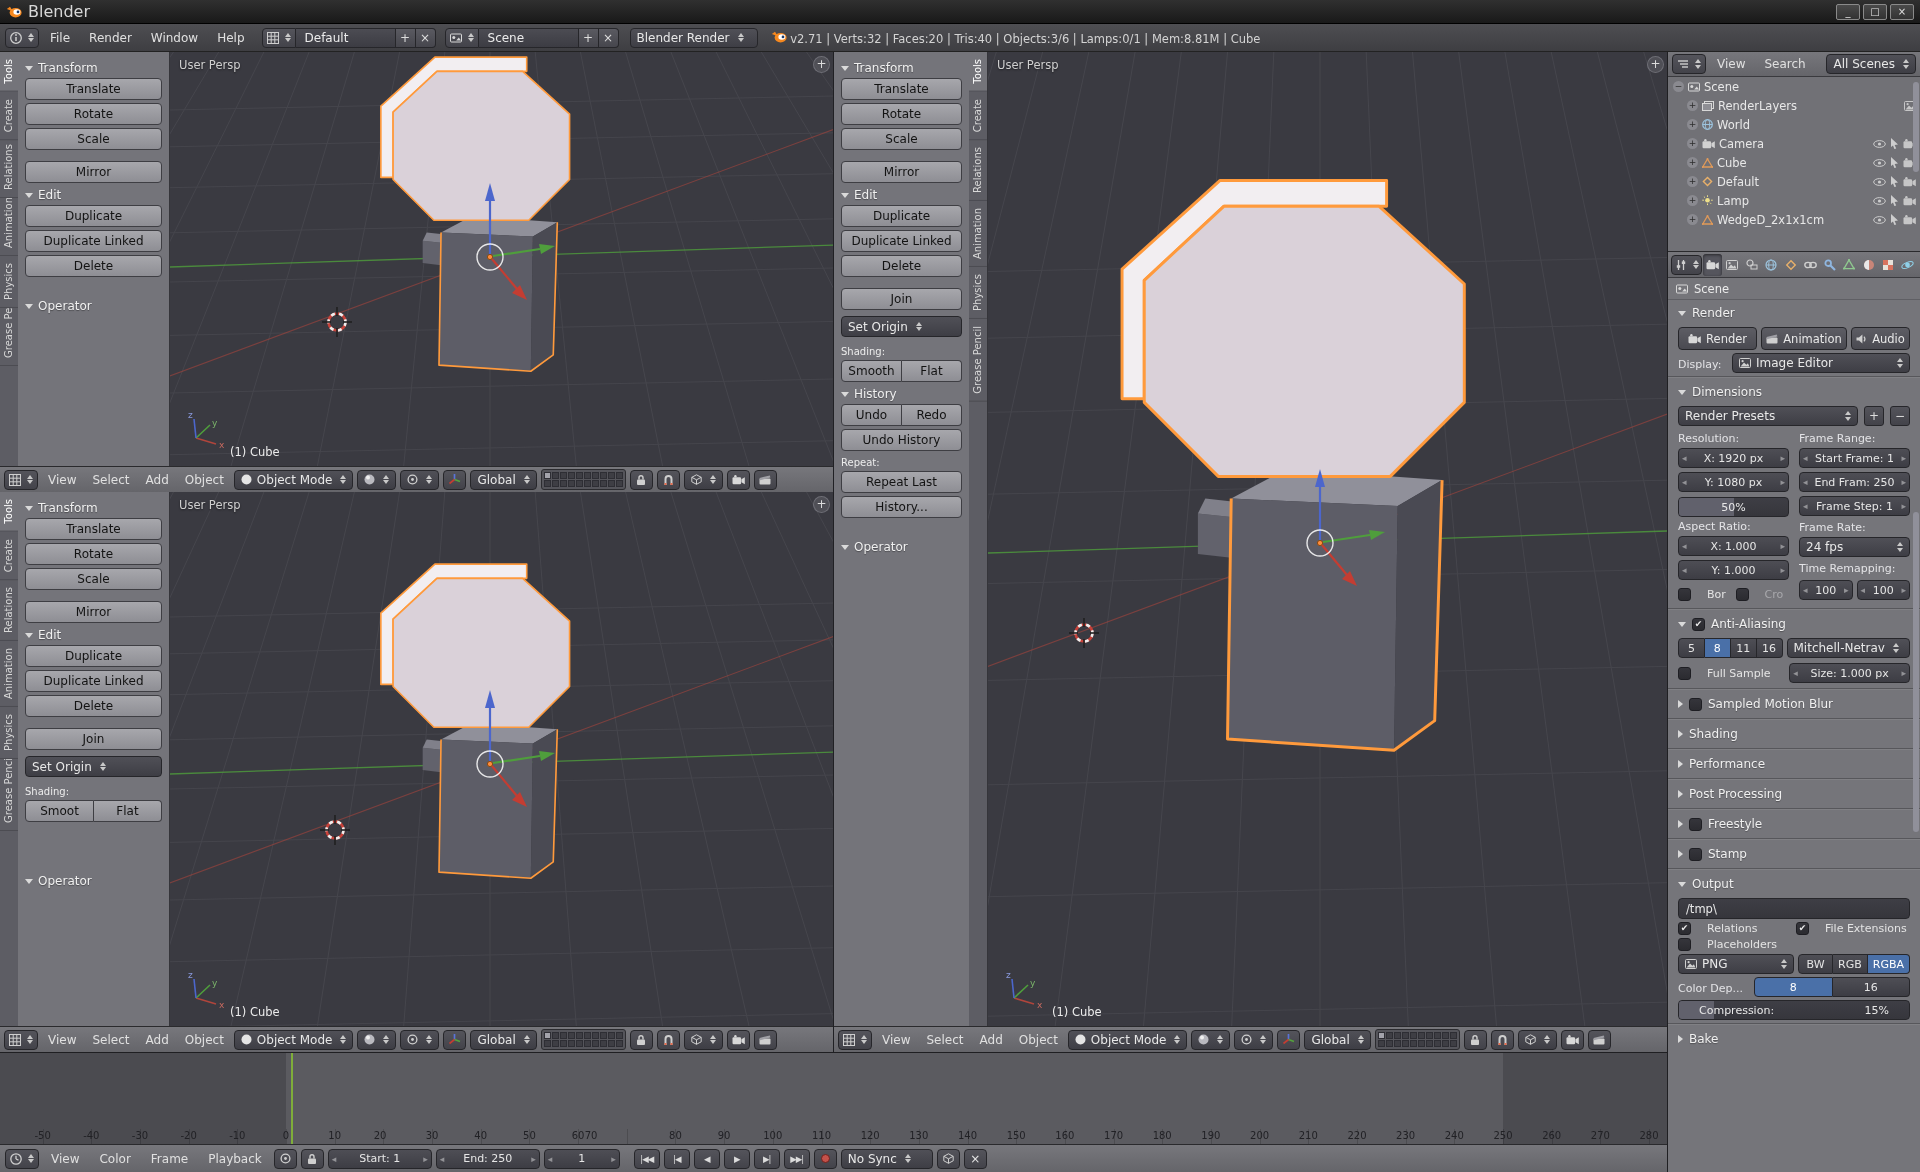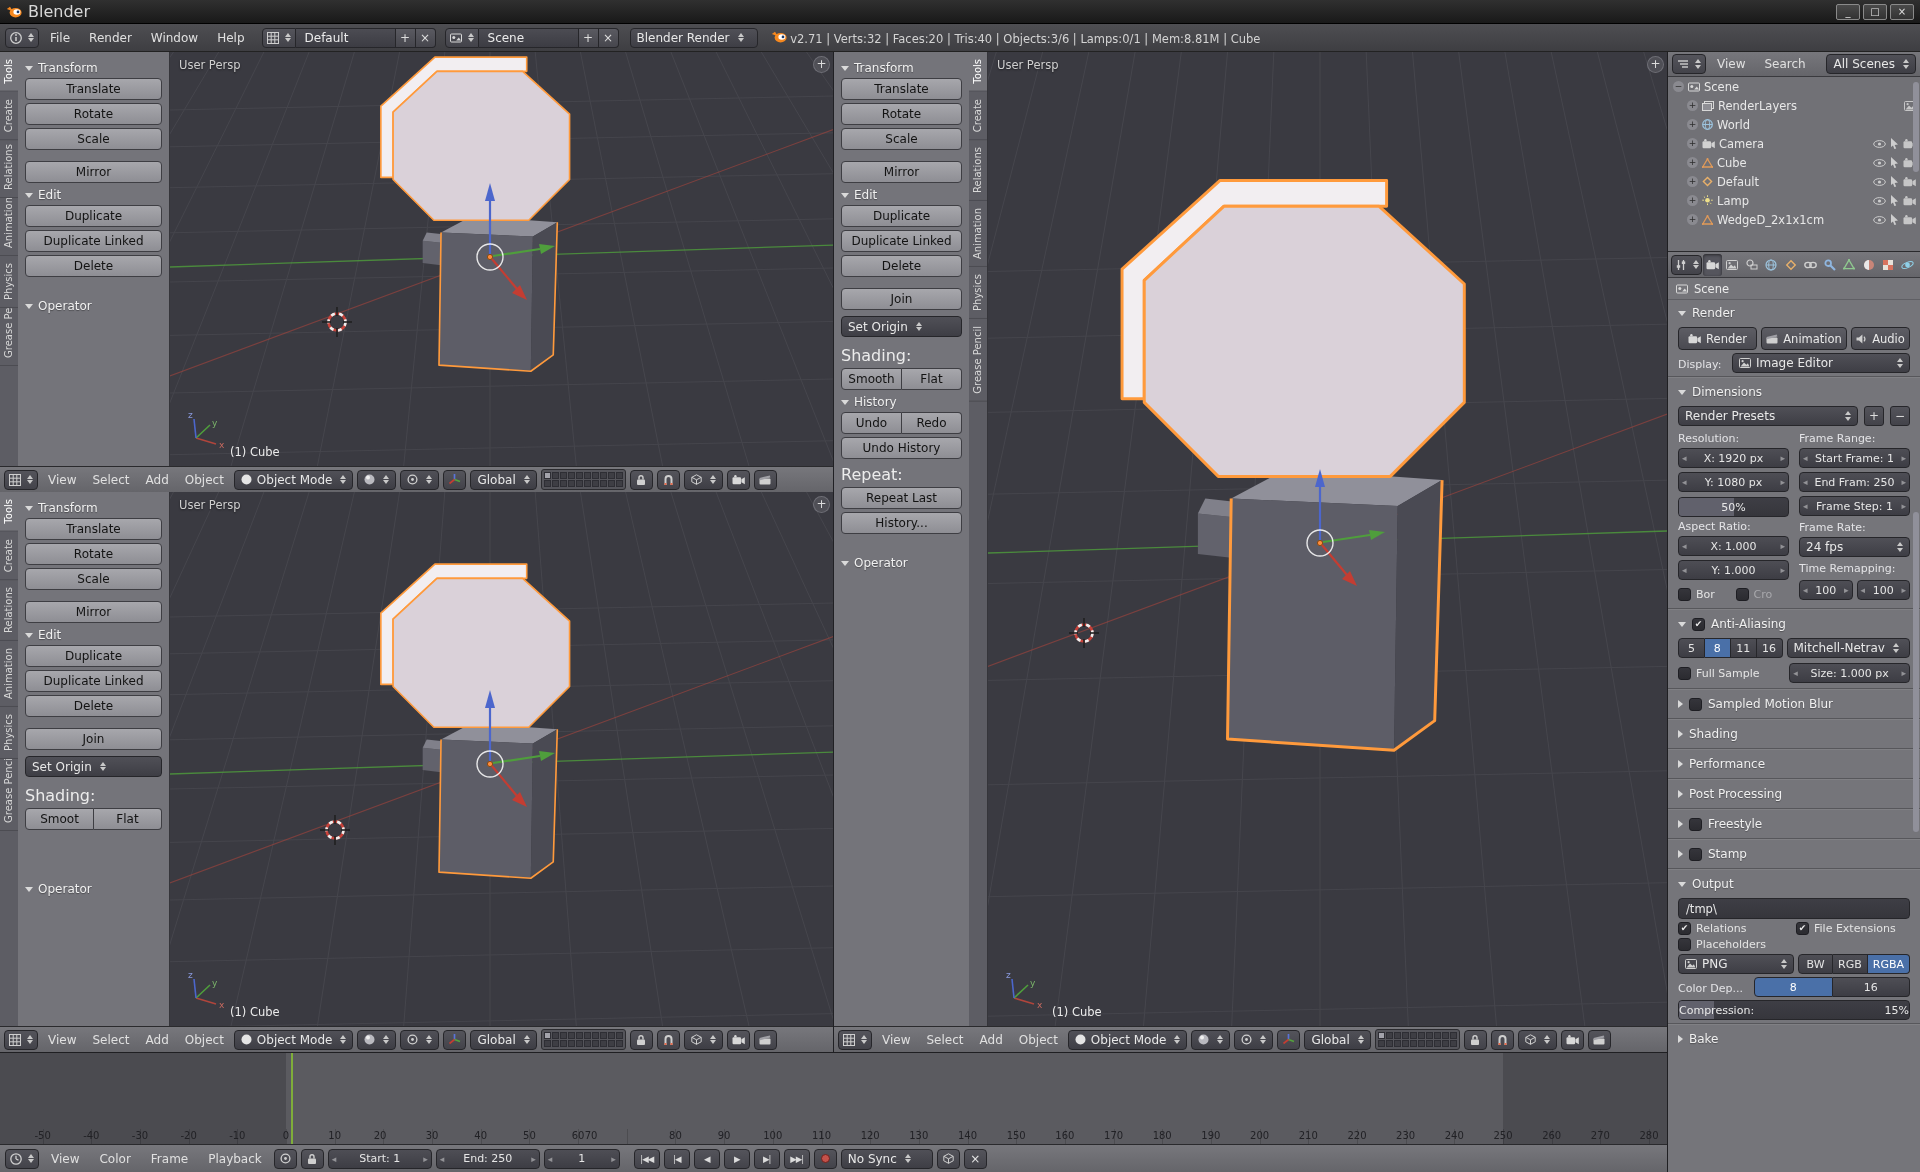--- a/index.html
+++ b/index.html
@@ -49,21 +49,21 @@
 .shelf-panels{flex:1;padding:4px 7px 0;overflow:hidden}
 .panel-h{display:flex;align-items:center;gap:5px;color:#f0f0f0;font-size:12px;margin:5px 0 3px;text-shadow:0 1px 1px rgba(0,0,0,.35)}
 .tri{width:0;height:0;display:inline-block}
 .tri.d{border-left:4px solid transparent;border-right:4px solid transparent;border-top:5px solid #dadada}
 .tri.r{border-top:4px solid transparent;border-bottom:4px solid transparent;border-left:5px solid #dadada}
 .sbtn{display:flex;align-items:center;justify-content:center;height:22px;margin:3px 0;background:linear-gradient(#a7a7ac,#8e8e94);border:1px solid #3e3e43;border-radius:4px;color:#131313;font-size:12px;white-space:nowrap;overflow:hidden}
 .bgroup{display:flex;margin:3px 0}
 .bgroup .sbtn{flex:1;margin:0;border-radius:0;border-left-width:0}
 .bgroup .sbtn:first-child{border-radius:4px 0 0 4px;border-left-width:1px}
 .bgroup .sbtn:last-child{border-radius:0 4px 4px 0}
-.shlabel{font-size:16px;color:#ececec;margin:6px 0 2px}
+.shlabel{font-size:10px;color:#ececec;margin:6px 0 2px}
 .w100{width:100%;margin:3px 0;height:21px}
 .layers{display:grid;grid-template-columns:repeat(10,7px);grid-auto-rows:7px;gap:1px;padding:2px;background:#55555b;border:1px solid #2c2c30;border-radius:3px}
 .layers i{background:#3e3e44;border:1px solid #2e2e34}
 .layers i.on{background:#a3a3ab}
 
 
 #timeline{position:absolute;left:0;top:1052px;width:1667px;height:120px;background:#55555a;border-top:1px solid #1f1f22}
 #tl-band{position:absolute;left:0;top:0;right:0;bottom:28px;background:#5b5b60;overflow:hidden}
 .tl-dark{position:absolute;top:0;bottom:0;background:#4b4b50}
 .tl-num{position:absolute;bottom:3px;transform:translateX(-50%);font-size:10px;color:#212125}
@@ -92,30 +92,30 @@
 #props-crumb{height:22px;display:flex;align-items:center;gap:6px;padding:0 8px;font-size:11.5px;color:#ececec;border-bottom:1px solid rgba(0,0,0,.18)}
 #props-body{padding:2px 10px 0;position:relative}
 .prop-h{display:flex;align-items:center;gap:6px;color:#f0f0f0;font-size:12px;padding:4px 0;text-shadow:0 1px 1px rgba(0,0,0,.3)}
 .prow{display:flex;gap:4px;align-items:center;margin:3px 0}
 .pcols{display:flex;gap:10px;margin:2px 0}
 .pcol{flex:1;min-width:0}
 .plabel{font-size:11px;color:#e3e3e6;margin:3px 0 1px;white-space:nowrap;overflow:hidden}
 .dbtn{display:inline-flex;align-items:center;justify-content:center;gap:5px;height:23px;background:linear-gradient(#5d5d64,#4a4a51);border:1px solid #26262a;border-radius:4px;color:#e8e8e8;font-size:11.5px;white-space:nowrap;overflow:hidden}
 .cb{width:13px;height:13px;background:linear-gradient(#35353b,#2b2b30);border:1px solid #1e1e23;border-radius:3px;display:inline-flex;align-items:center;justify-content:center;flex:0 0 auto}
 .cb.on::after{content:"✔";font-size:9px;color:#ededed;line-height:1}
-.cbl{display:inline-flex;align-items:center;gap:5px;font-size:11px;color:#e4e4e4;flex:1;white-space:nowrap;overflow:hidden}
+.cbl{display:inline-flex;align-items:center;gap:16px;font-size:11px;color:#e4e4e4;flex:1;white-space:nowrap;overflow:hidden}
 .seg{display:flex}
 .segb{flex:1;display:inline-flex;align-items:center;justify-content:center;height:20px;background:linear-gradient(#4e4e55,#3d3d44);border:1px solid #26262a;border-left-width:0;color:#e4e4e4;font-size:11px;padding:0 5px}
 .seg .segb:first-child{border-radius:4px 0 0 4px;border-left-width:1px}
 .seg .segb:last-child{border-radius:0 4px 4px 0}
 .segb.on{background:#4a70a8;color:#fff}
 .slider{position:relative;display:flex;align-items:center;justify-content:center;height:20px;background:linear-gradient(#3e3e45,#36363c);border:1px solid #26262a;border-radius:4px;overflow:hidden;color:#e8e8e8;font-size:11px;margin:3px 0}
 .slider .fill{position:absolute;left:0;top:0;bottom:0;background:#61616c}
 .slider .sl-c,.slider .sl-l,.slider .sl-r{position:relative;white-space:nowrap}
-.slider.lr{justify-content:space-between;padding:0 0}
+.slider.lr{justify-content:space-between;padding:0 20px}
 .pathf{background:linear-gradient(#3e3e45,#36363c);border:1px solid #26262a;border-radius:4px;height:21px;display:flex;align-items:center;padding:0 7px;margin:3px 0;color:#e8e8e8;font-size:11.5px}
 .psep{height:2px;margin:3px -10px;border-top:1px solid rgba(0,0,0,.25);border-bottom:1px solid rgba(255,255,255,.08)}
 .sqbtn.r{border:1px solid #26262a;border-radius:3px;margin-left:2px;height:20px;width:20px;background:linear-gradient(#54545b,#43434a)}
 .dim{color:#a8a8ac}
 </style>
 </head>
 <body>
 
 <div id="app">
 

